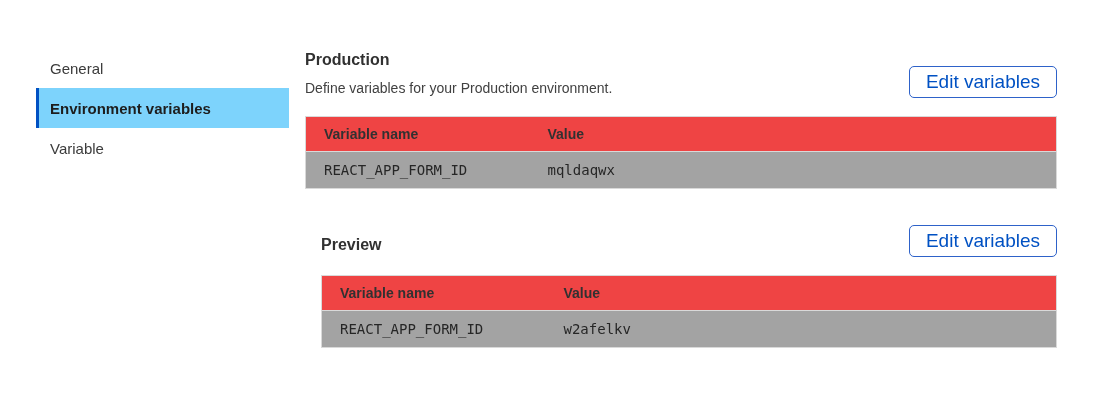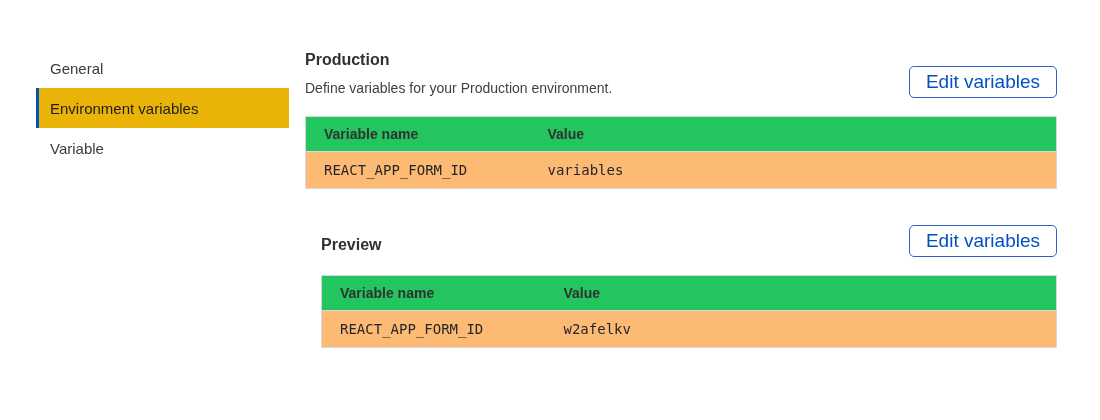--- a/index.html
+++ b/index.html
@@ -26,24 +26,24 @@
     align-items: center;
     height: 40px;
     border-left: 3px solid transparent;
     padding-left: 11px;
     font-size: 15px;
     color: #3b3b3b;
     cursor: pointer;
     white-space: nowrap;
   }
   .nav-item.active {
-    background: #eab308;
+    background: #7dd3fc;
     border-left-color: #0051c3;
     color: #1d1d1d;
-    font-weight: 400;
+    font-weight: 700;
   }
 
   
   .main {
     position: absolute;
     left: 305px; top: 48px;
     width: 752px;
   }
   .section-head {
     display: flex;
@@ -76,37 +76,37 @@
     cursor: pointer;
     white-space: nowrap;
   }
   .var-table {
     width: 100%;
     margin-top: 18px;
     border-collapse: collapse;
     border: 1px solid #d9d9d9;
   }
   .var-table th {
-    background: #22c55e;
+    background: #ef4444;
     text-align: left;
     font-size: 14px;
     font-weight: 700;
     color: #313131;
     padding: 9px 18px;
     border-bottom: 1px solid #d9d9d9;
   }
   .var-table th:first-child, .var-table td:first-child {
     width: 224px;
   }
   .var-table td {
     font-family: "DejaVu Sans Mono", monospace;
     font-size: 14px;
     color: #262626;
     padding: 10px 18px;
-    background: #fdba74;
+    background: #a3a3a3;
   }
   .section-preview { margin-top: 36px; margin-left: 16px; }
 </style>
 </head>
 <body>
 
 <div class="page">
 
   <nav class="sidebar">
     <div class="nav-item">General</div>
@@ -127,21 +127,21 @@
       <table class="var-table">
         <thead>
           <tr>
             <th>Variable name</th>
             <th>Value</th>
           </tr>
         </thead>
         <tbody>
           <tr>
             <td>REACT_APP_FORM_ID</td>
-            <td>variables</td>
+            <td>mqldaqwx</td>
           </tr>
         </tbody>
       </table>
     </section>
 
     <section class="section section-preview">
       <div class="section-head">
         <div>
           <h3 class="section-title">Preview</h3>
         </div>

